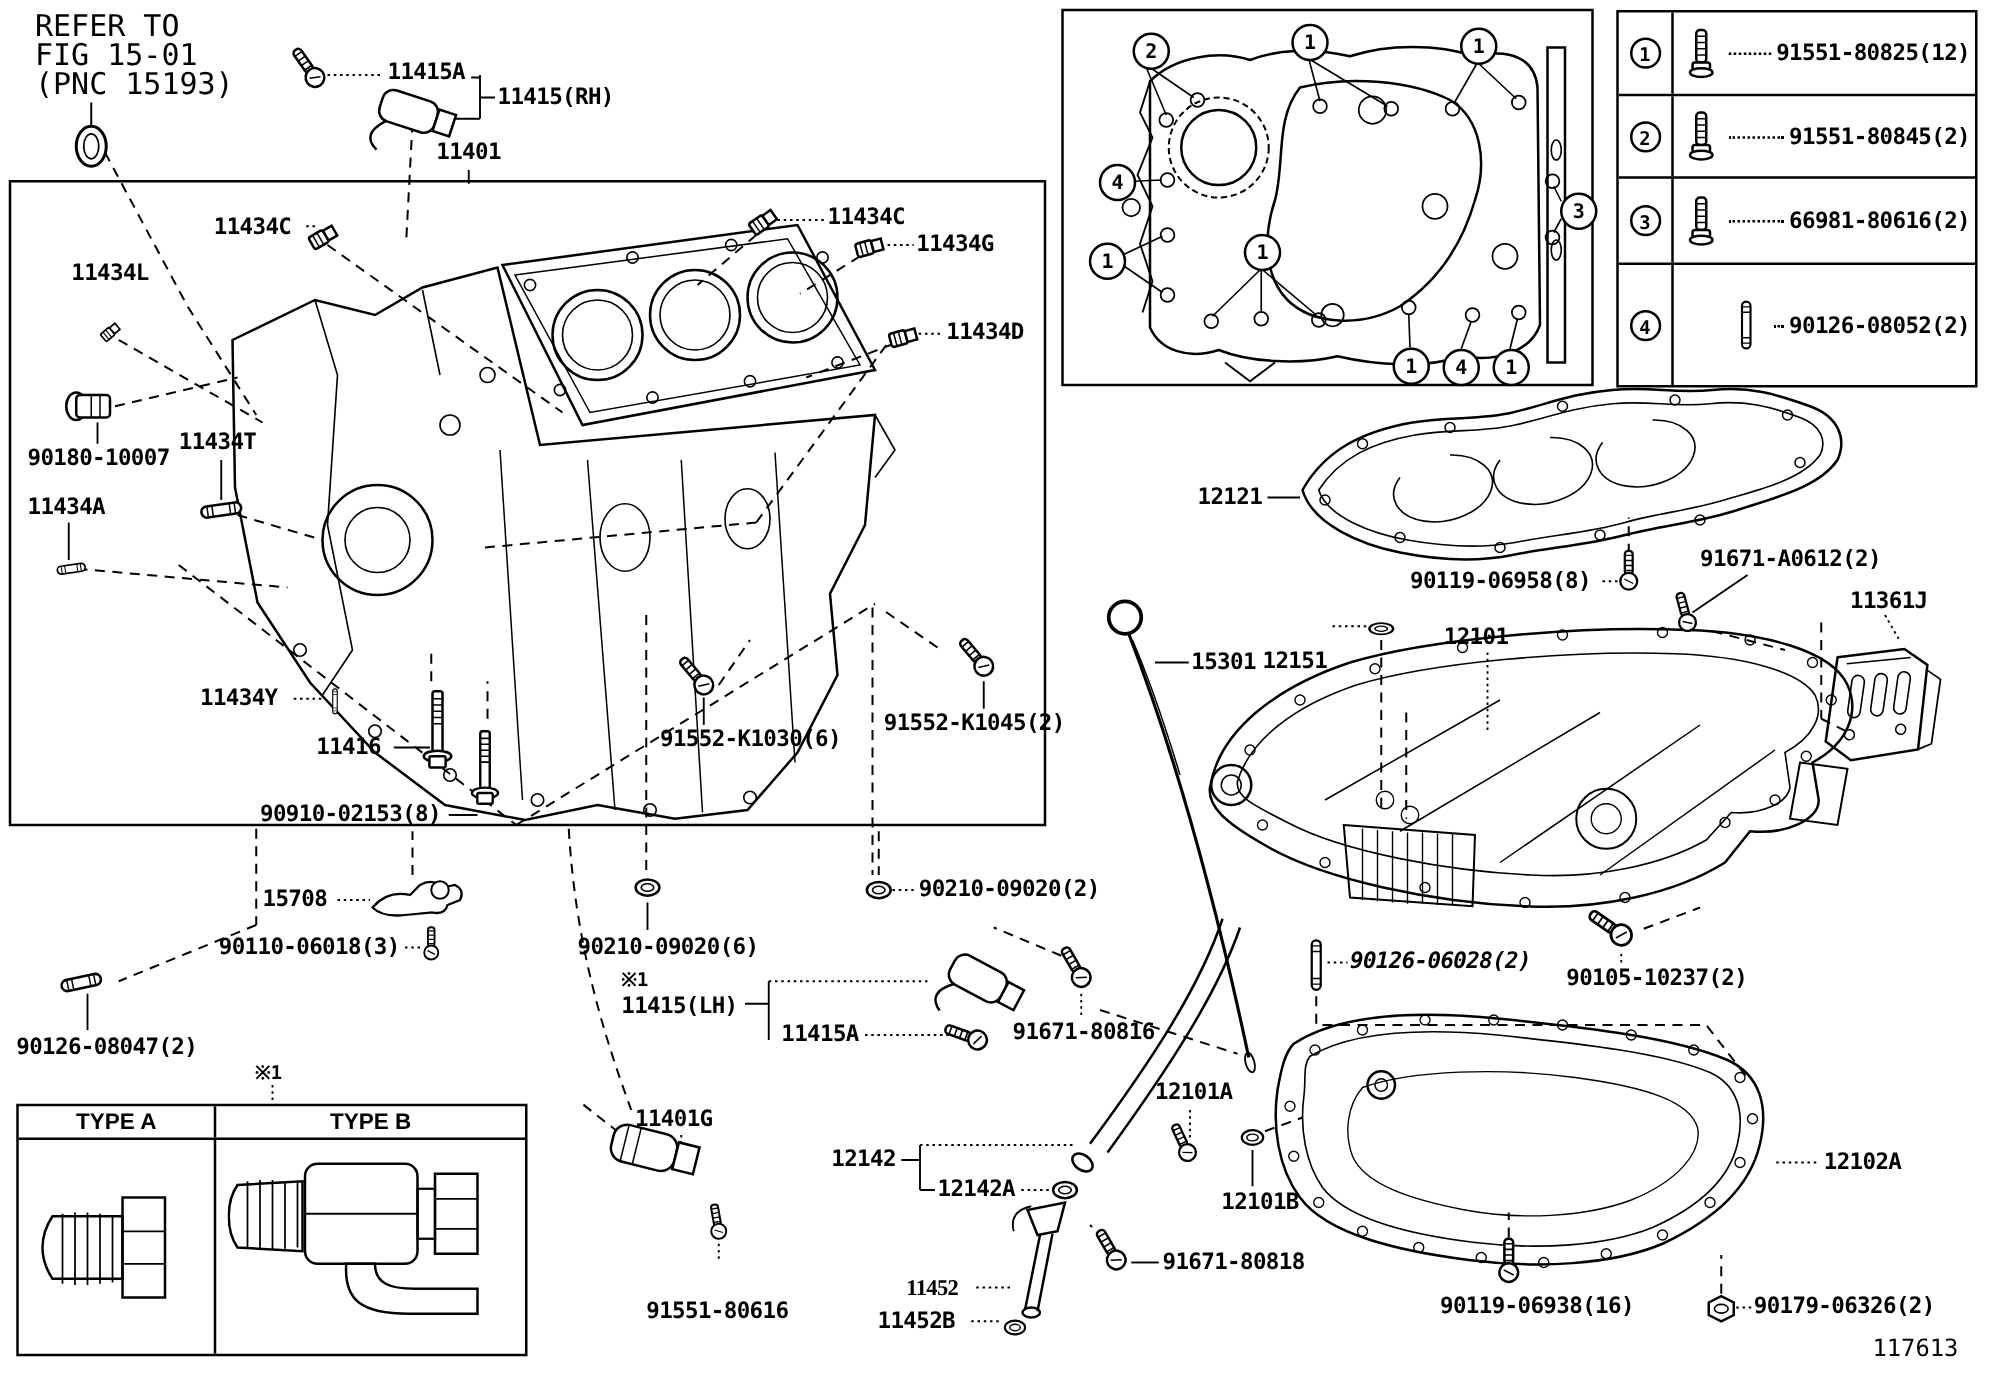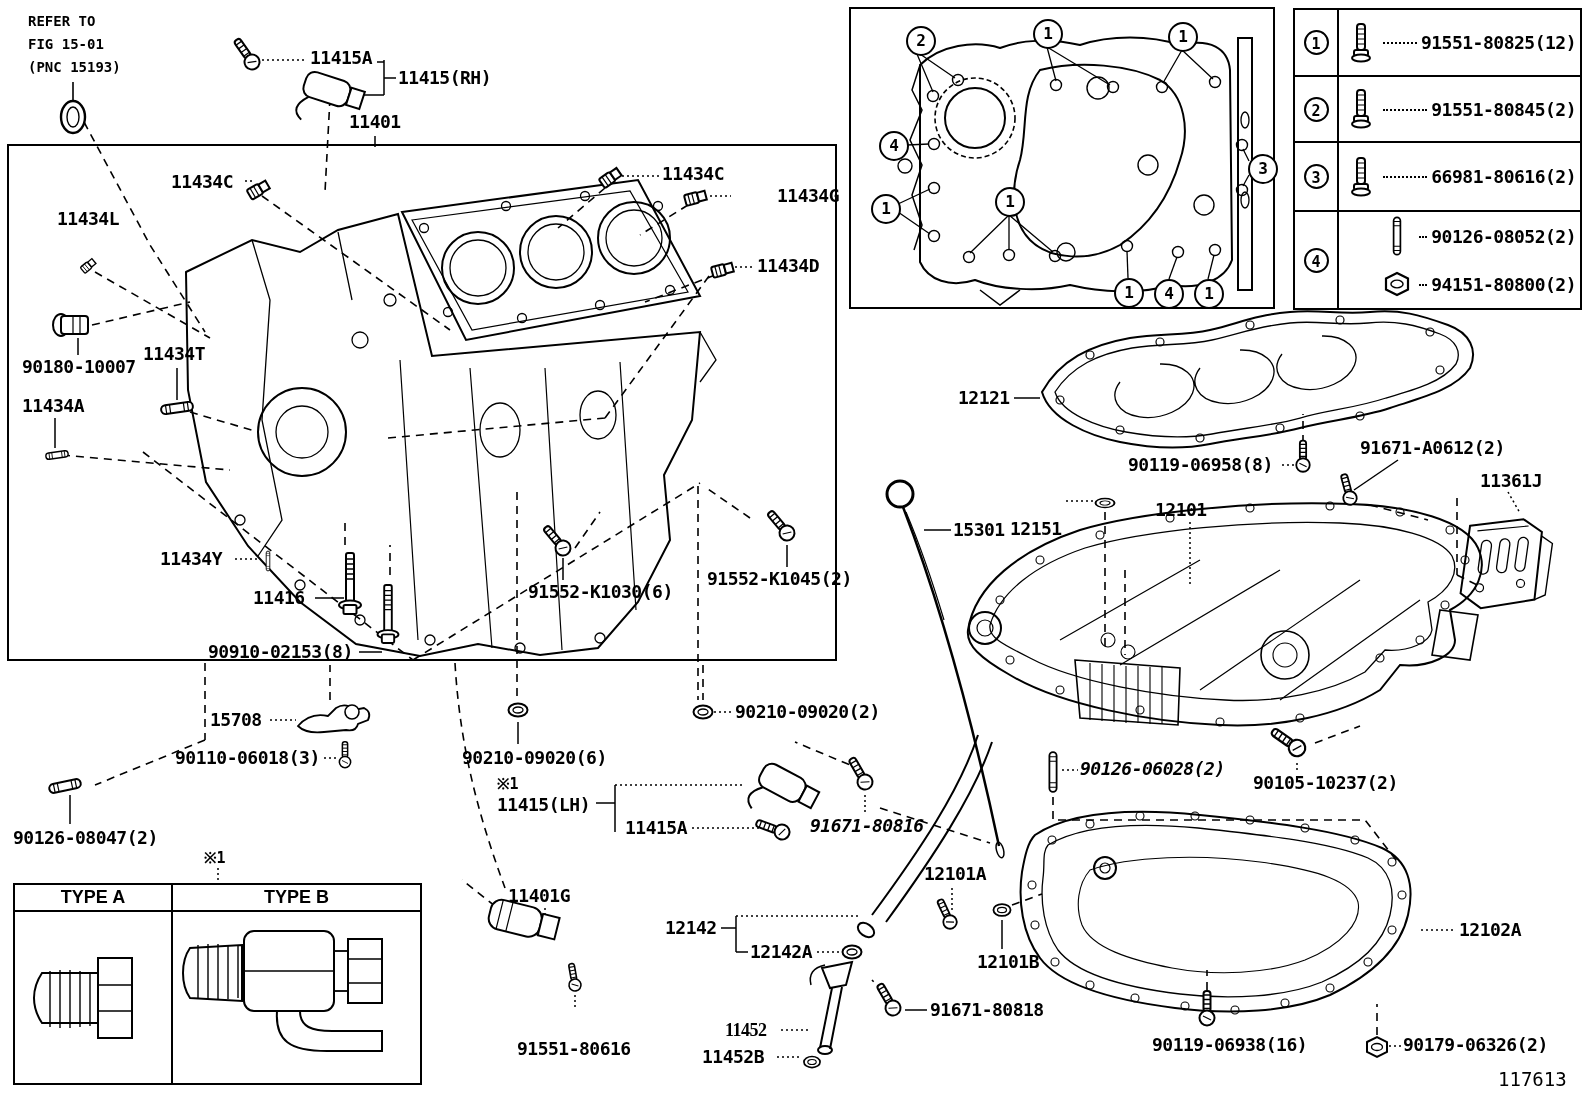--- a/index.html
+++ b/index.html
@@ -2,21 +2,21 @@
 <html><head>
 <meta charset="utf-8">
 <style>
   html,body{margin:0;padding:0;background:#fff;}
   .canvas{position:relative;width:1592px;height:1099px;background:#fff;color:#000;
           font-family:"DejaVu Sans Mono",monospace;overflow:hidden;}
   svg.art{position:absolute;left:0;top:0;}
   .lbl{position:absolute;font-weight:bold;font-size:18px;line-height:20px;
        letter-spacing:-0.5px;white-space:nowrap;}
   .fn{position:absolute;font-weight:bold;font-size:15px;line-height:16px;white-space:nowrap;}
-  .note{position:absolute;font-weight:bold;font-size:14px;line-height:23px;white-space:pre;}
+  .note{position:absolute;font-weight:normal;font-size:24px;line-height:23px;white-space:pre;}
   .figcode{position:absolute;font-size:19px;letter-spacing:0;}
   .callout{position:absolute;width:26px;height:26px;border:2px solid #000;border-radius:50%;
            background:#fff;text-align:center;line-height:26px;font-size:16px;font-weight:bold;}
   
   .ftable{position:absolute;left:1293px;top:8px;width:289px;height:302px;
           border:2px solid #000;box-sizing:border-box;background:#fff;}
   .frow{display:flex;align-items:center;box-sizing:border-box;border-top:2px solid #000;}
   .frow:first-child{border-top:none;}
   .fnumcell{width:42px;align-self:stretch;border-right:2px solid #000;display:flex;
             align-items:center;justify-content:center;flex:none;}
@@ -432,39 +432,39 @@
   </g>
 </svg>
 
 <div class="note" style="left:28px;top:10px;"><span>REFER TO</span><br><span>FIG 15-01</span><br><span>(PNC 15193)</span></div>
 
 <div class="lbl" style="left:310px;top:48px;">11415A</div>
 <div class="lbl" style="left:398px;top:68px;">11415(RH)</div>
 <div class="lbl" style="left:349px;top:112px;">11401</div>
 <div class="lbl" style="left:171px;top:172px;">11434C</div>
 <div class="lbl" style="left:662px;top:164px;">11434C</div>
-<div class="lbl" style="left:733px;top:186px;margin-left:44px;">11434G</div>
+<div class="lbl" style="left:733px;top:186px;">11434G</div>
 <div class="lbl" style="left:57px;top:209px;">11434L</div>
 <div class="lbl" style="left:757px;top:256px;">11434D</div>
 <div class="lbl" style="left:22px;top:357px;">90180-10007</div>
 <div class="lbl" style="left:143px;top:344px;">11434T</div>
 <div class="lbl" style="left:22px;top:396px;">11434A</div>
 <div class="lbl" style="left:160px;top:549px;">11434Y</div>
 <div class="lbl" style="left:253px;top:588px;">11416</div>
 <div class="lbl" style="left:208px;top:642px;">90910-02153(8)</div>
 <div class="lbl" style="left:528px;top:582px;">91552-K1030(6)</div>
 <div class="lbl" style="left:707px;top:569px;">91552-K1045(2)</div>
 <div class="lbl" style="left:210px;top:710px;">15708</div>
 <div class="lbl" style="left:175px;top:748px;">90110-06018(3)</div>
 <div class="lbl" style="left:462px;top:748px;">90210-09020(6)</div>
 <div class="lbl" style="left:735px;top:702px;">90210-09020(2)</div>
 <div class="fn" style="left:497px;top:776px;">※1</div>
 <div class="lbl" style="left:497px;top:795px;">11415(LH)</div>
 <div class="lbl" style="left:625px;top:818px;">11415A</div>
-<div class="lbl" style="left:810px;top:816px;font-style:italic;">91671-80816</div>
+<div class="lbl" style="left:810px;top:816px;">91671-80816</div>
 <div class="lbl" style="left:13px;top:828px;">90126-08047(2)</div>
 <div class="fn" style="left:204px;top:850px;">※1</div>
 <div class="lbl" style="left:508px;top:886px;">11401G</div>
 <div class="lbl" style="left:517px;top:1039px;">91551-80616</div>
 <div class="lbl" style="left:665px;top:918px;">12142</div>
 <div class="lbl" style="left:750px;top:942px;">12142A</div>
 <div class="lbl" style="left:725px;top:1020px;font-family:Liberation Serif, serif;">11452</div>
 <div class="lbl" style="left:702px;top:1047px;">11452B</div>
 <div class="lbl" style="left:930px;top:1000px;">91671-80818</div>
 <div class="lbl" style="left:924px;top:864px;">12101A</div>
@@ -538,29 +538,20 @@
     <div class="fsub">
       <div class="fsubrow">
         <div class="ficon">
           <svg width="30" height="44" viewBox="-15 -22 30 44">
                 <use href="#studV" transform="scale(0.85)"></use>
               </svg>
         </div>
         <div class="fleader"></div>
         <div class="fpart">90126-08052(2)</div>
       </div>
-      <div class="fsubrow">
-        <div class="ficon">
-          <svg width="30" height="26" viewBox="-15 -13 30 26">
-                <use href="#nut" transform="scale(1.1)"></use>
-              </svg>
-        </div>
-        <div class="fleader"></div>
-        <div class="fpart">94151-80800(2)</div>
-      </div>
     </div>
   </div>
 </div>
 
 <div class="typebox">
   <div class="typehead">
     <div style="width:158px;border-right:2px solid #000;box-sizing:border-box;">TYPE A</div>
     <div style="flex:1;">TYPE B</div>
   </div>
   <div class="typebody">

